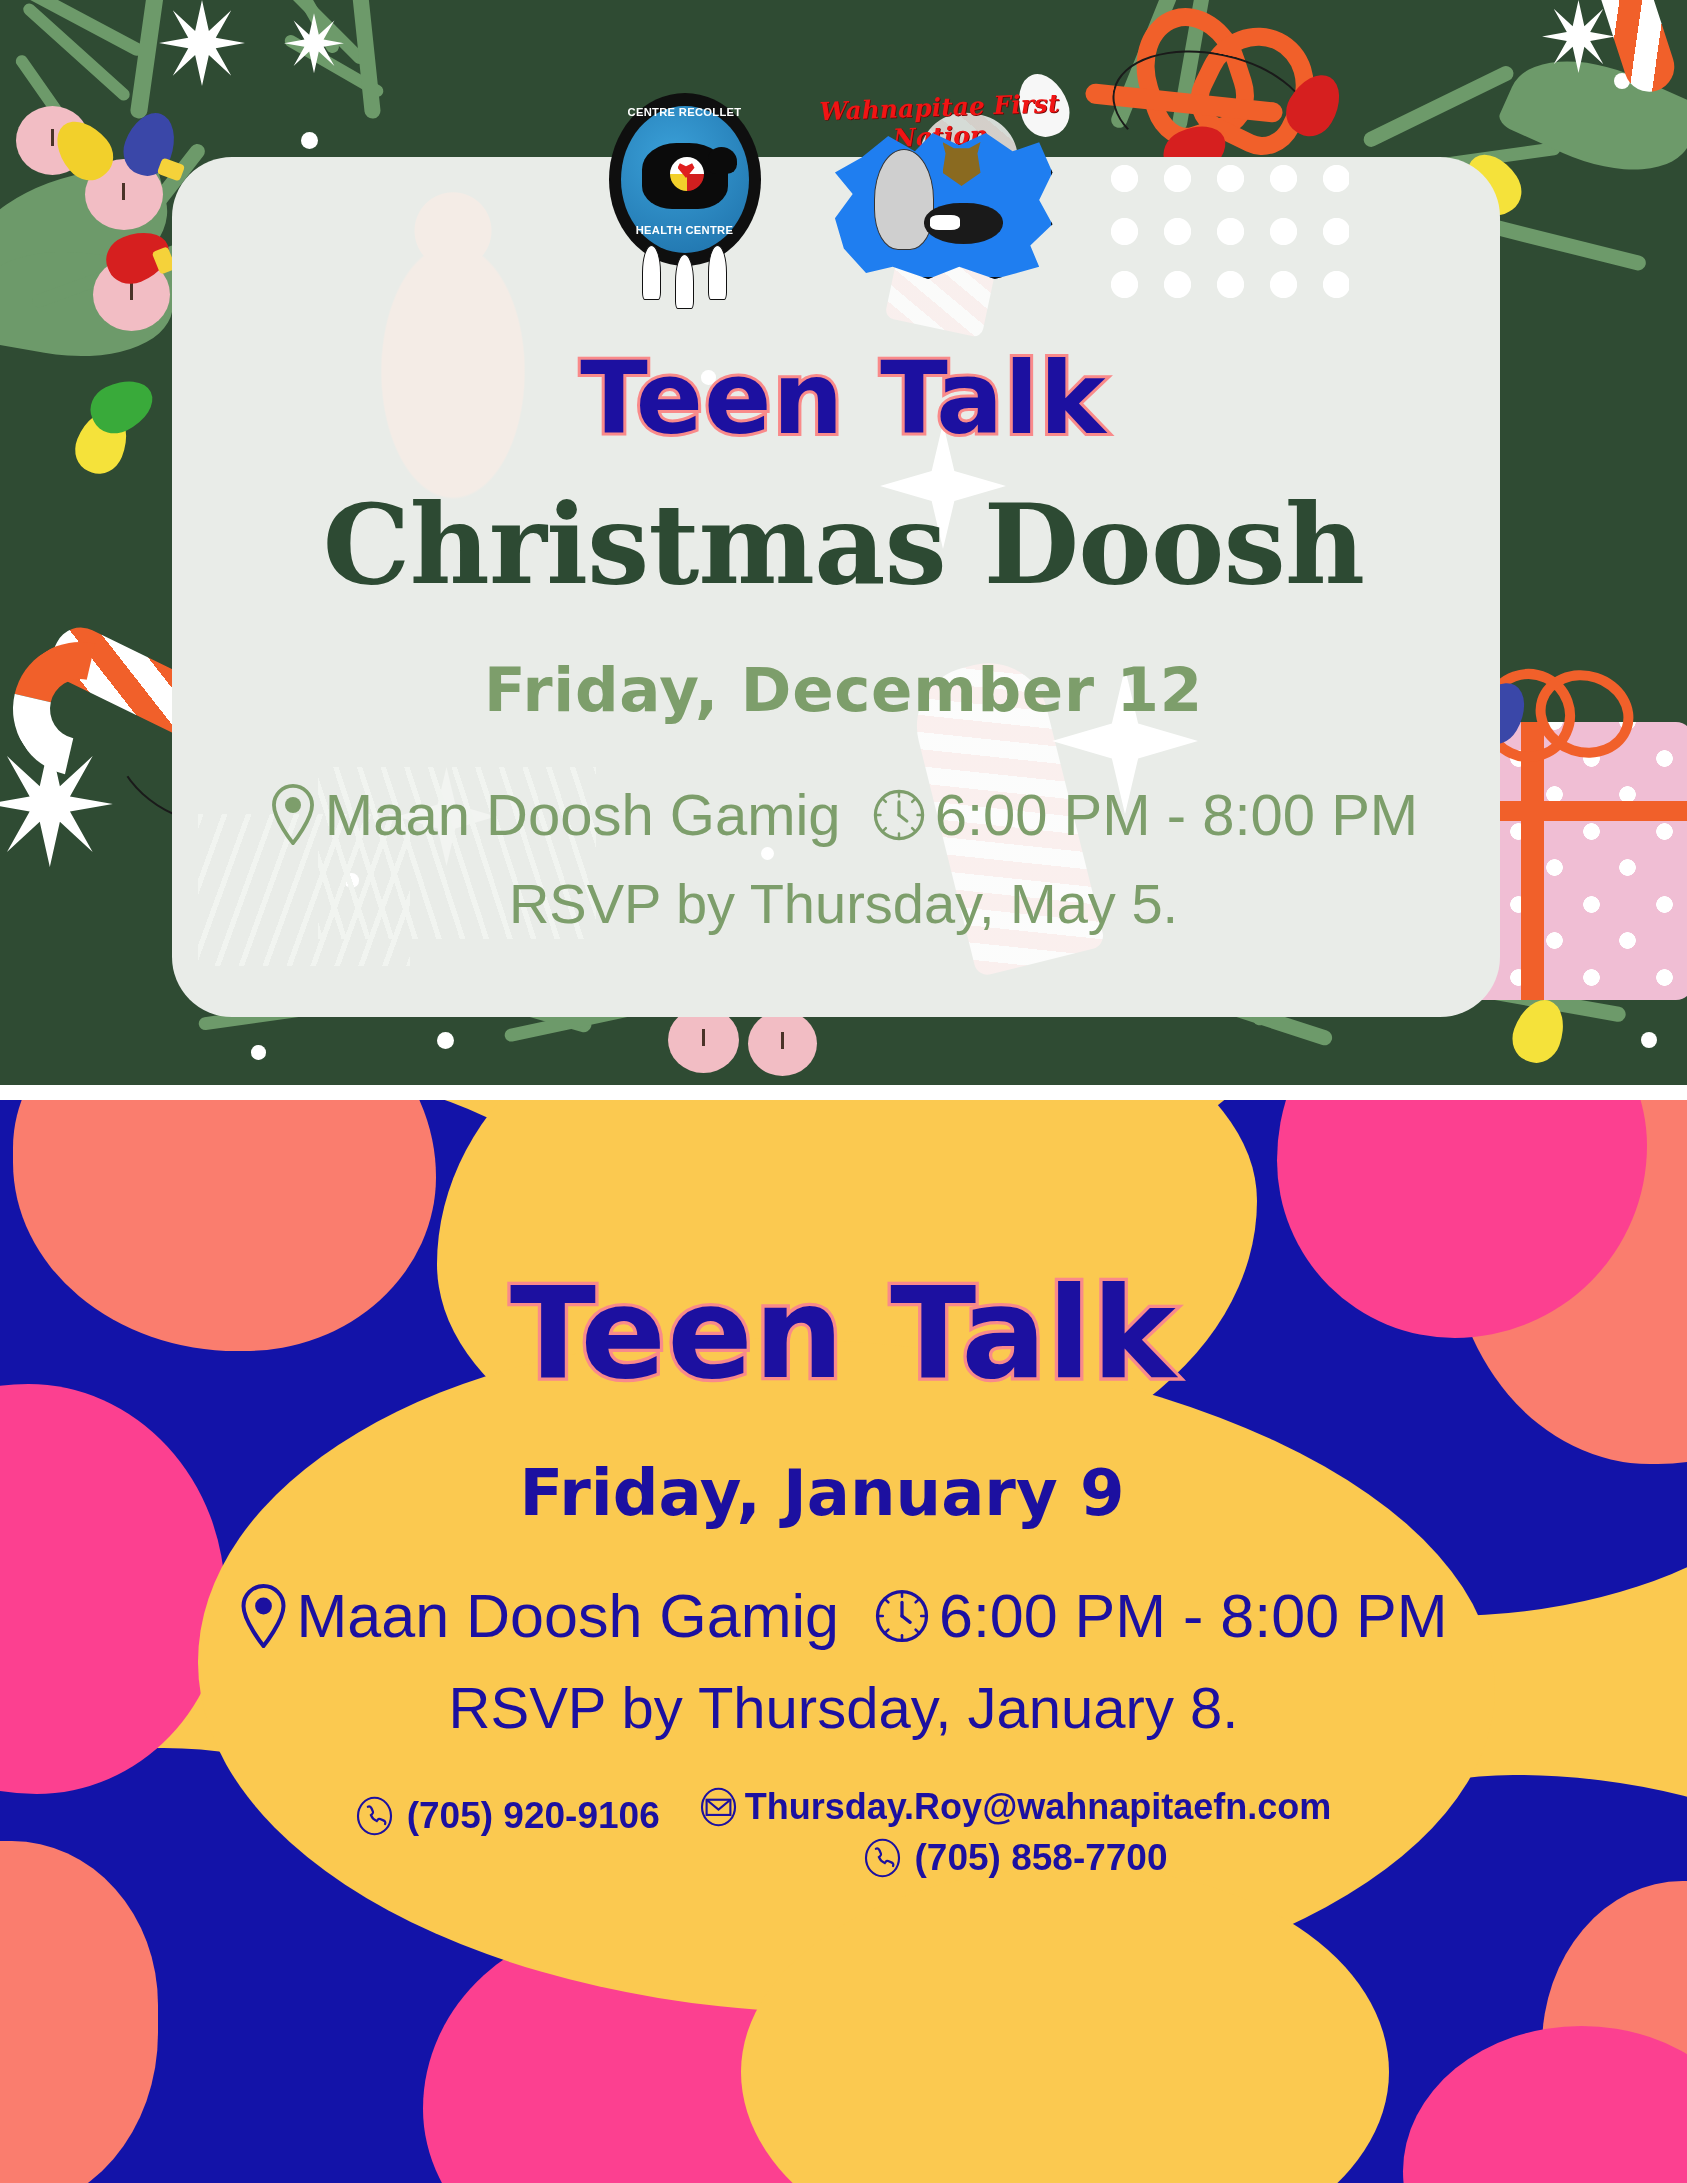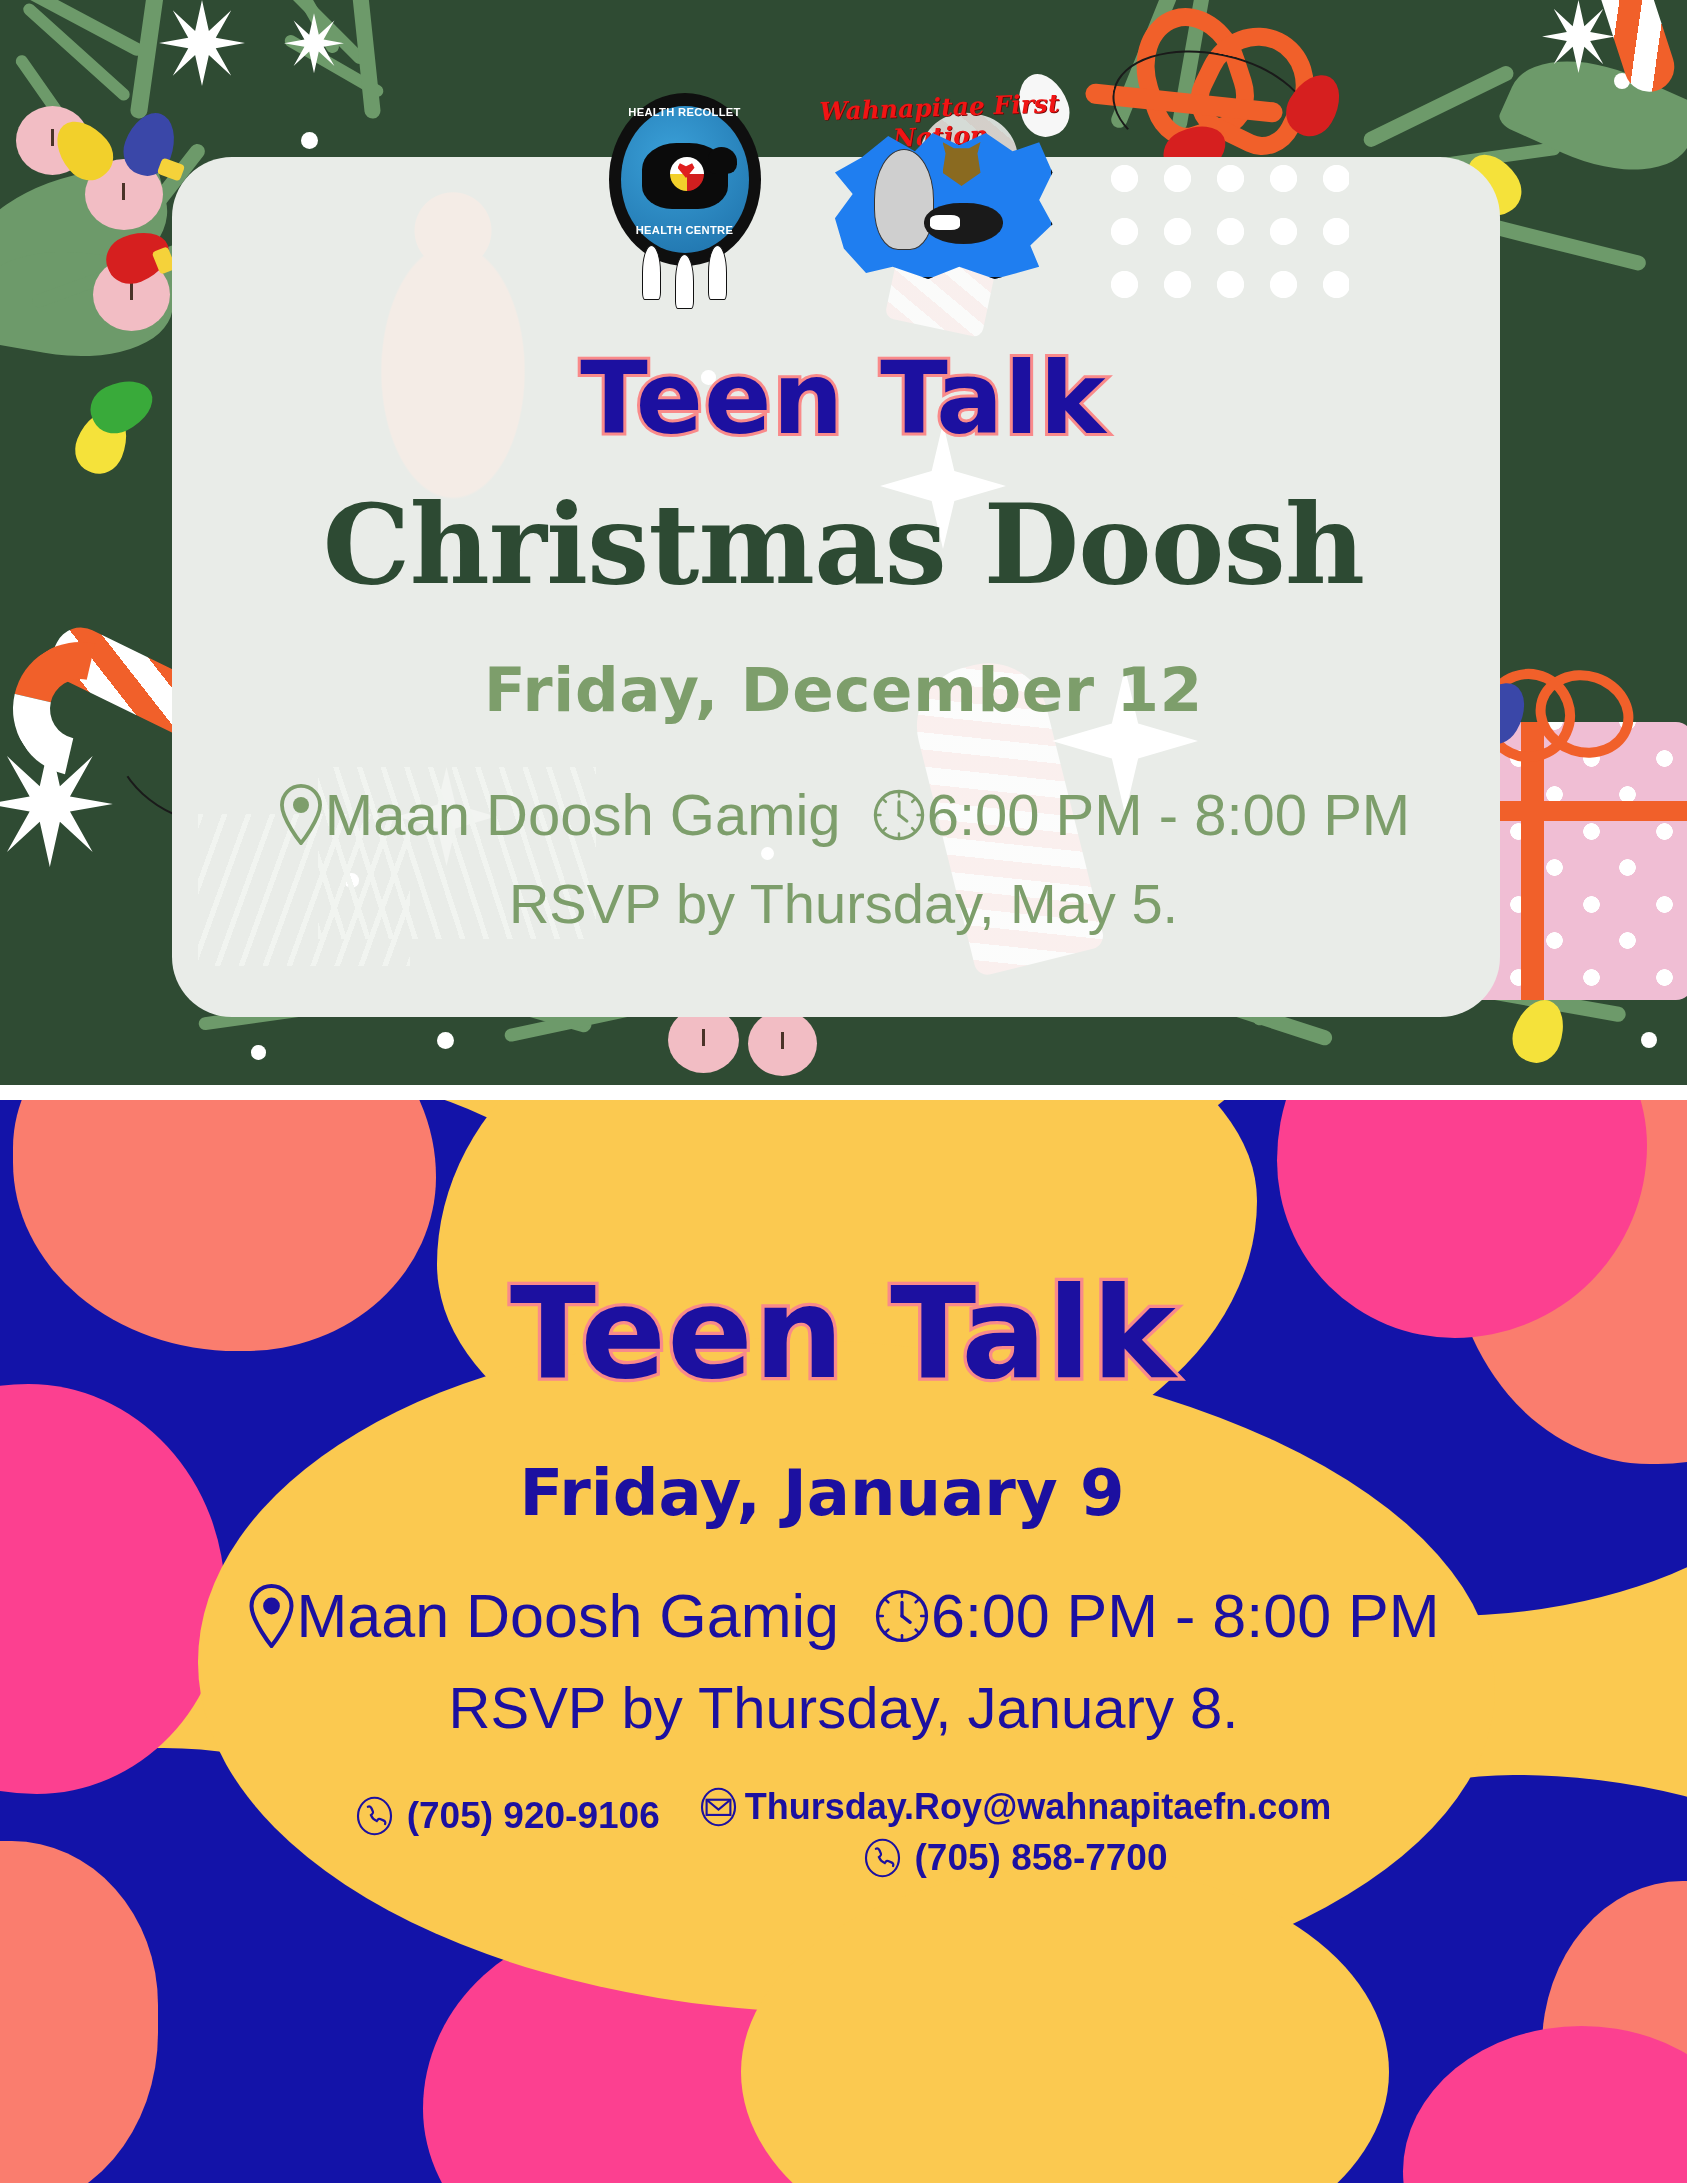--- a/index.html
+++ b/index.html
@@ -126,21 +126,21 @@
     display:flex;justify-content:center;align-items:center;gap:30px;
     top:781px;
     font-family:"Liberation Sans", sans-serif;
     font-size:58px;color:#7d9e6b;
   }
   .xmas-rsvp{
     position:absolute;z-index:40;left:0;width:1687px;text-align:center;
     top:871px;
     font-family:"Liberation Sans", sans-serif;font-size:56px;color:#7d9e6b;
   }
-  .inline-ic{display:inline-flex;align-items:center;}
+  .inline-ic{display:inline-flex;align-items:center;gap:8px;}
 
   
   .divider{position:absolute;left:0;top:1085px;width:1687px;height:14.6px;background:#ffffff;z-index:60;}
 
   
   .jan-panel{
     position:absolute;left:0;top:1100px;width:1687px;height:1084px;
     background:#fbc950;overflow:hidden;
   }
   .blob{position:absolute;}
@@ -378,21 +378,21 @@
     <div class="ghost" style="left:198px;top:814px;width:212px;height:152px;
          background:repeating-linear-gradient(110deg,#f1f4f0 0 5.3px,transparent 5.3px 22.5px);"></div>
 
     <div class="logos">
       <div class="nrhc">
         <div class="nrhc-ring"></div>
         <div class="nrhc-inner"></div>
         <div class="nrhc-bear"></div>
         <div class="nrhc-wheel"></div>
         <div class="nrhc-heart"></div>
-        <div class="nrhc-txt-top">HEALTH RECOLLET</div>
+        <div class="nrhc-txt-top">CENTRE RECOLLET</div>
         <div class="nrhc-txt-bot">HEALTH CENTRE</div>
         <div class="feather" style="left:33px;top:152px;"></div>
         <div class="feather" style="left:66px;top:161px;"></div>
         <div class="feather" style="left:99px;top:152px;"></div>
       </div>
 
       <div class="wfn">
         <div class="wfn-arc">Wahnapitae First Nation</div>
         <div class="wfn-map"></div>
         <div class="heron"></div>

